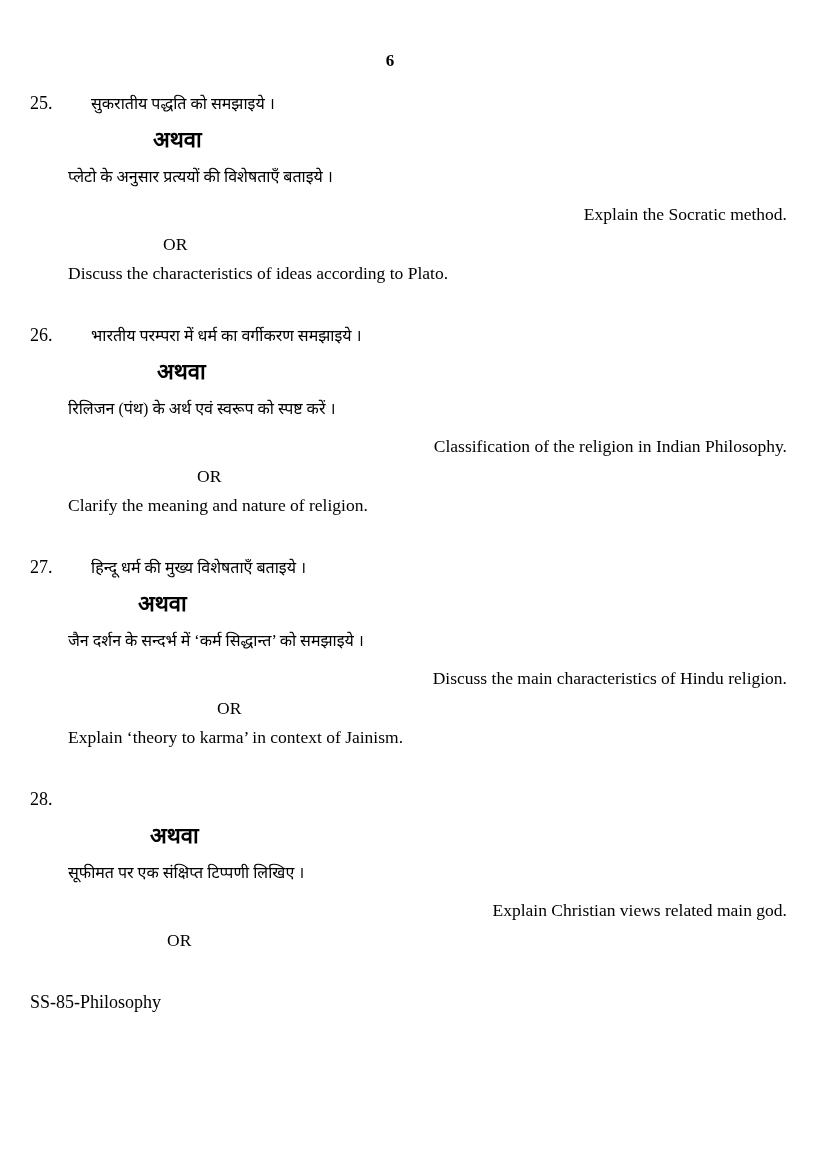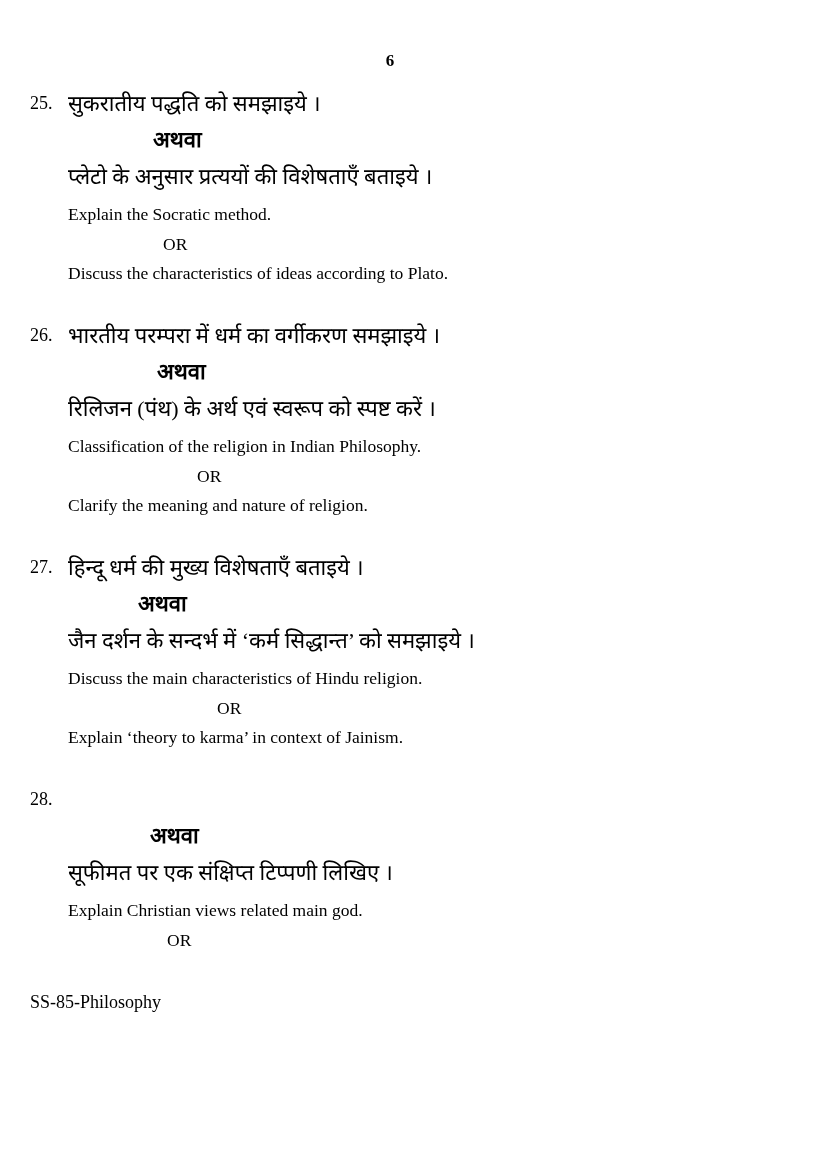--- a/index.html
+++ b/index.html
@@ -16,37 +16,37 @@
   }
   .page-number {
     width: 720px;
     text-align: center;
     font-weight: bold;
     font-size: 17px;
     line-height: 22px;
     margin-bottom: 20px;
   }
   .question { margin-bottom: 40px; }
-  .q-row { display: flex; margin-bottom: 13px; }
+  .q-row { display: flex; margin-bottom: 13px; gap: 23px; }
   .q-num {
     flex: 0 0 38px;
     font-size: 18px;
     line-height: 23px;
   }
-  .hindi  { font-size: 22px;   line-height: 23px; }
+  .hindi  { font-size: 16px;   line-height: 23px; }
   .english{ font-size: 17.5px; line-height: 22px; }
   .indent { margin-left: 38px; }
   .or-hindi {
     font-weight: bold;
     font-size: 22px;
     line-height: 23px;
     margin-bottom: 14px;
   }
   .hindi-alt { margin-bottom: 15px; }
-  .english-main { margin-bottom: 8px; }
+  .english-main { margin-bottom: 8px; text-align: right; }
   .or-english {
     font-weight: normal;
     font-size: 17.5px;
     line-height: 22px;
     margin-bottom: 7px;
   }
   
   .ind-a0 { margin-left: 123px; }
   .ind-o0 { margin-left: 133px; }
   .ind-a1 { margin-left: 127px; }

